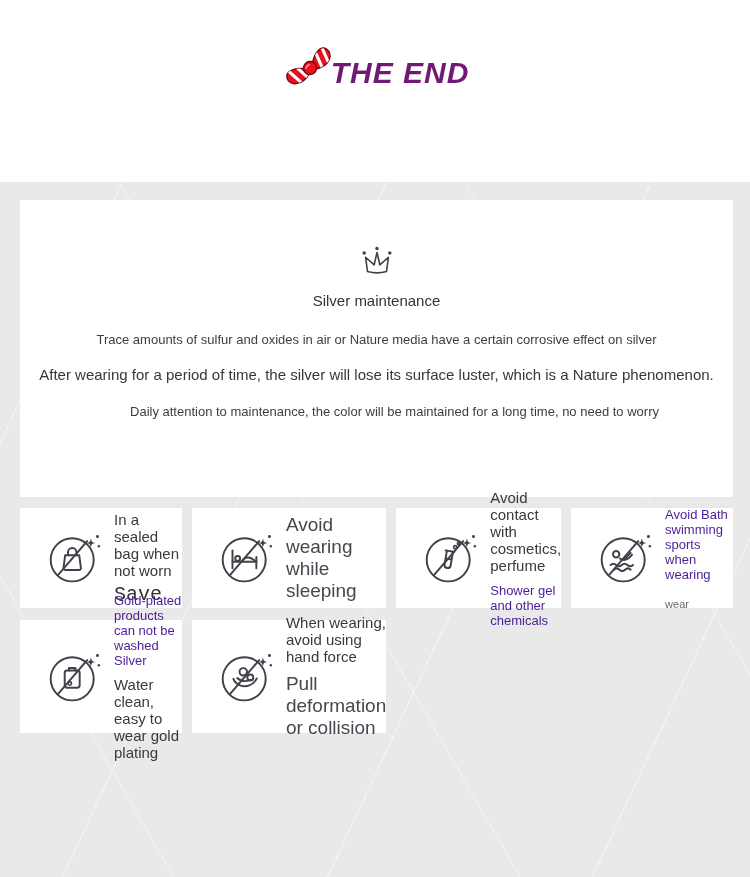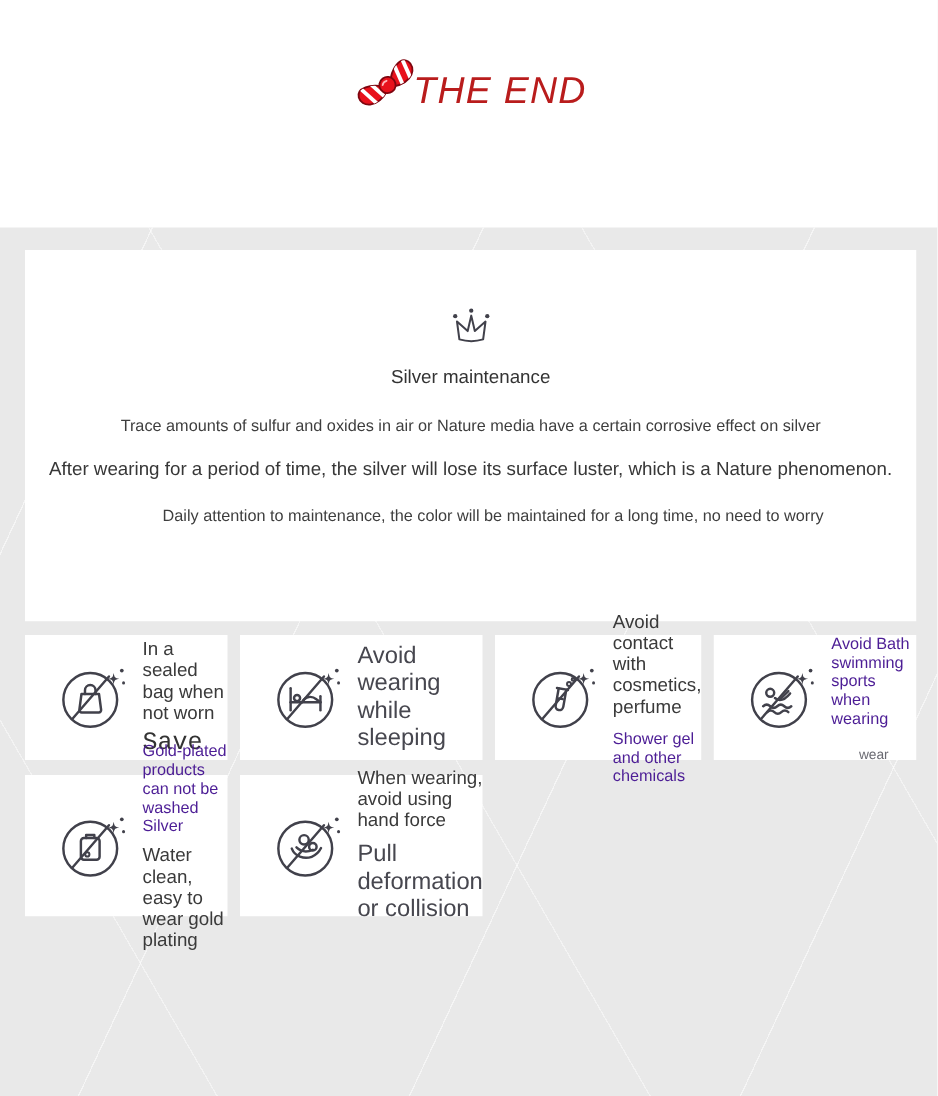--- a/index.html
+++ b/index.html
@@ -9,22 +9,22 @@
     font-family:"Liberation Sans","DejaVu Sans",sans-serif;
     position:relative;
   }
   .page { width:750px; height:877px; }
 
   
   .top-section { height:182px; background:#fff; }
   .the-end { display:flex; align-items:center; justify-content:center; padding-top:46px; }
   .bow { width:58px; height:54px; display:inline-block; transform:translateY(-5px); margin-right:-8px; }
   .the-end-text {
-    font-size:30px; font-weight:normal; font-style:italic;
-    color:#b91c1c; letter-spacing:1px;
+    font-size:30px; font-weight:bold; font-style:italic;
+    color:#701a75; letter-spacing:1px;
   }
 
   
   .gray-section {
     height:695px;
     padding:18px 17px 0 20px;
     background-color:#e9e9e9;
     background-image:
       repeating-linear-gradient(115deg, rgba(255,255,255,0) 0 110px, rgba(255,255,255,.55) 110px 111px, rgba(255,255,255,0) 111px 240px),
       repeating-linear-gradient(60deg, rgba(255,255,255,0) 0 150px, rgba(255,255,255,.45) 150px 151px, rgba(255,255,255,0) 151px 300px);
@@ -51,21 +51,21 @@
   }
   .tip-card {
     background:#fff; display:flex; align-items:center;
   }
   .pill-icon { width:58px; height:56px; flex:0 0 auto; margin-left:26px; }
   .tip-text { margin-left:10px; }
   .t-big   { font-size:15px;   color:#3a3a3a; }
   .t-huge  { font-size:20px;   color:#333;    margin-top:4px;font-family:Liberation Mono, monospace; }
   .t-med   { font-size:19px; color:#47474f; }
   .t-small { font-size:13px;   color:#4c1d95; }
-  .t-tiny  { font-size:11px;   color:#6a6a72; } .mt8 { margin-top:8px; } .mt9 { margin-top:9px; } .mt12 { margin-top:16px;text-align:center; }
+  .t-tiny  { font-size:11px;   color:#6a6a72; } .mt8 { margin-top:8px; } .mt9 { margin-top:9px; } .mt12 { margin-top:16px; }
 
   svg .stroke { stroke:#41414b; stroke-width:2.1; fill:none; stroke-linecap:round; stroke-linejoin:round; }
   svg .thin   { stroke:#41414b; stroke-width:1.7; fill:none; stroke-linecap:round; stroke-linejoin:round; }
   svg .dot    { fill:#41414b; }
 </style>
 </head>
 <body>
 
 <div class="page">
 

